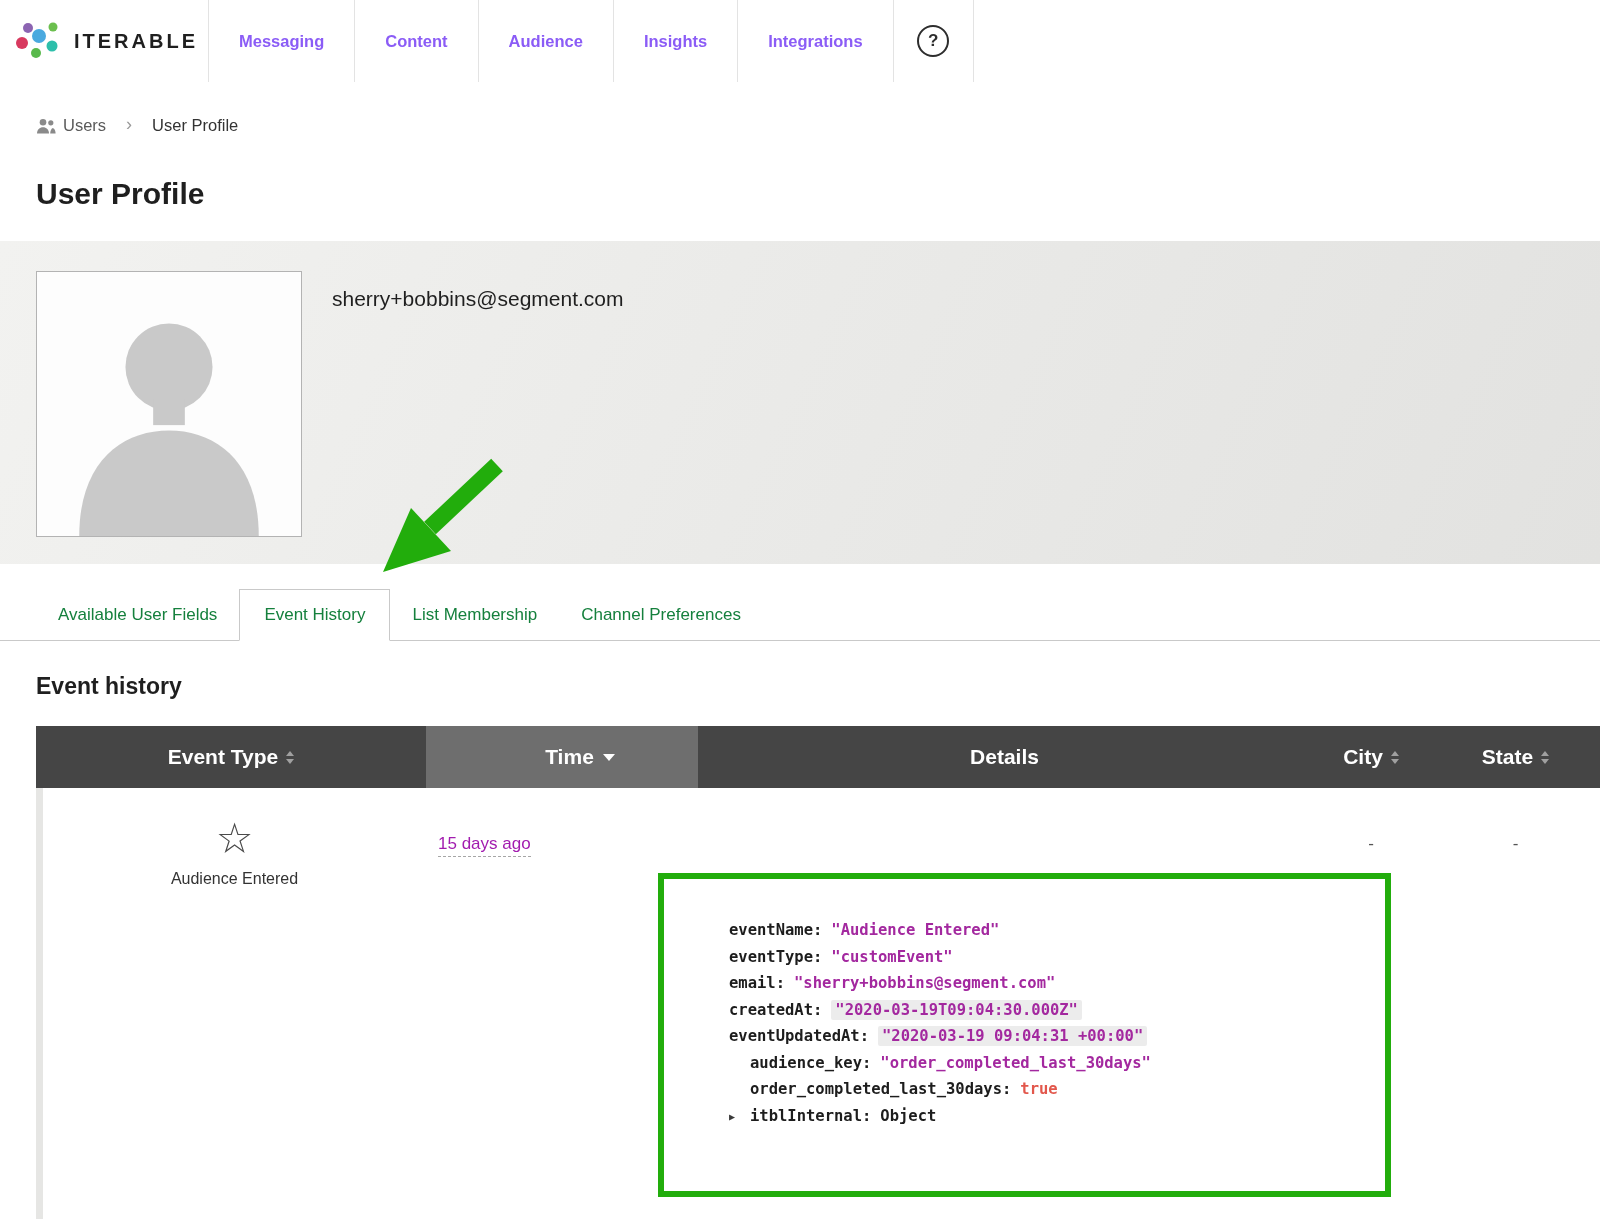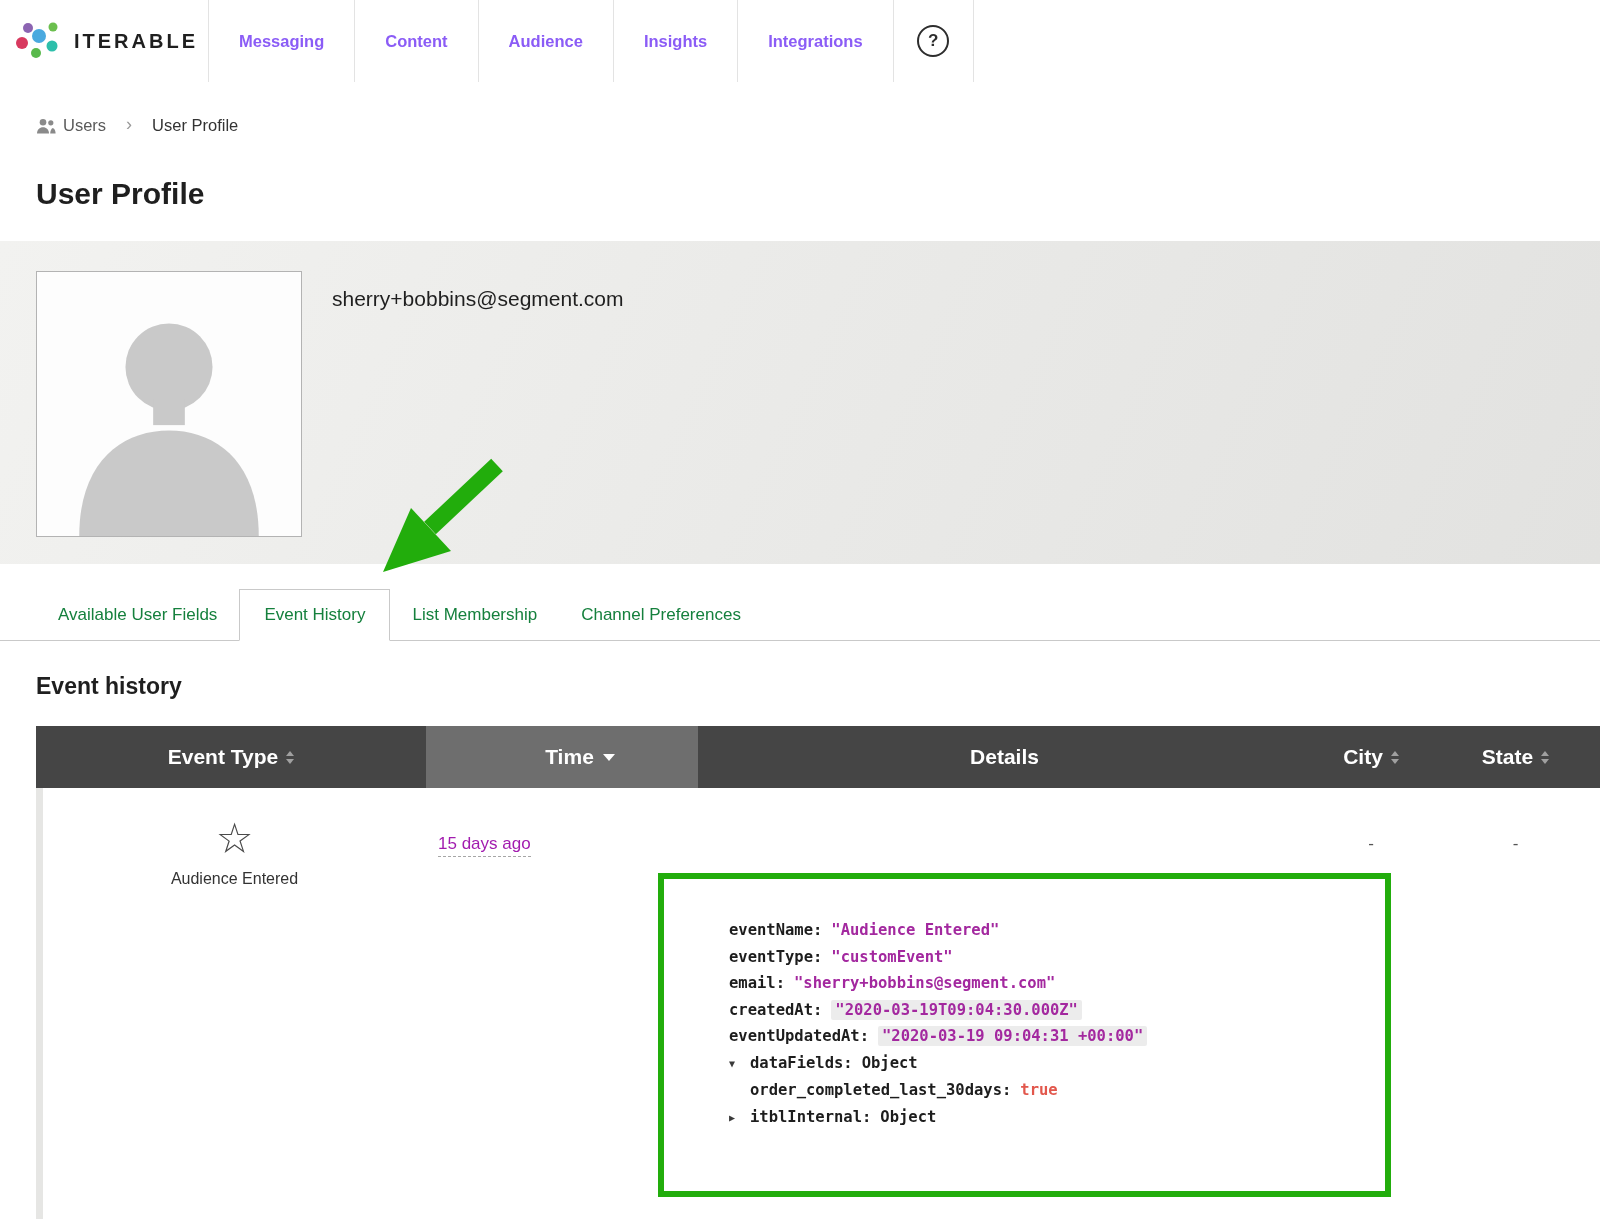--- a/index.html
+++ b/index.html
@@ -223,21 +223,21 @@
       <div class="cell cell-time">
         <span class="time-text">15 days ago</span>
       </div>
       <div class="cell cell-details">
         <div class="json-box">
           <div class="jline ind1"><span class="jkey">eventName:</span><span class="jstr">"Audience Entered"</span></div>
           <div class="jline ind1"><span class="jkey">eventType:</span><span class="jstr">"customEvent"</span></div>
           <div class="jline ind1"><span class="jkey">email:</span><span class="jstr">"sherry+bobbins@segment.com"</span></div>
           <div class="jline ind1"><span class="jkey">createdAt:</span><span class="jstr hl">"2020-03-19T09:04:30.000Z"</span></div>
           <div class="jline ind1"><span class="jkey">eventUpdatedAt:</span><span class="jstr hl">"2020-03-19 09:04:31 +00:00"</span></div>
-          <div class="jline ind1"><span class="jmark">▼</span><span class="jkey">dataFields:</span><span class="jobj">Object</span></div>
+          <div class="jline ind2"><span class="jkey">audience_key:</span><span class="jstr">"order_completed_last_30days"</span></div>
           <div class="jline ind2"><span class="jkey">order_completed_last_30days:</span><span class="jbool">true</span></div>
           <div class="jline ind1"><span class="jmark">▶</span><span class="jkey">itblInternal:</span><span class="jobj">Object</span></div>
         </div>
       </div>
       <div class="cell cell-city">-</div>
       <div class="cell cell-state">-</div>
     </div>
   </div>
 
 </div>

